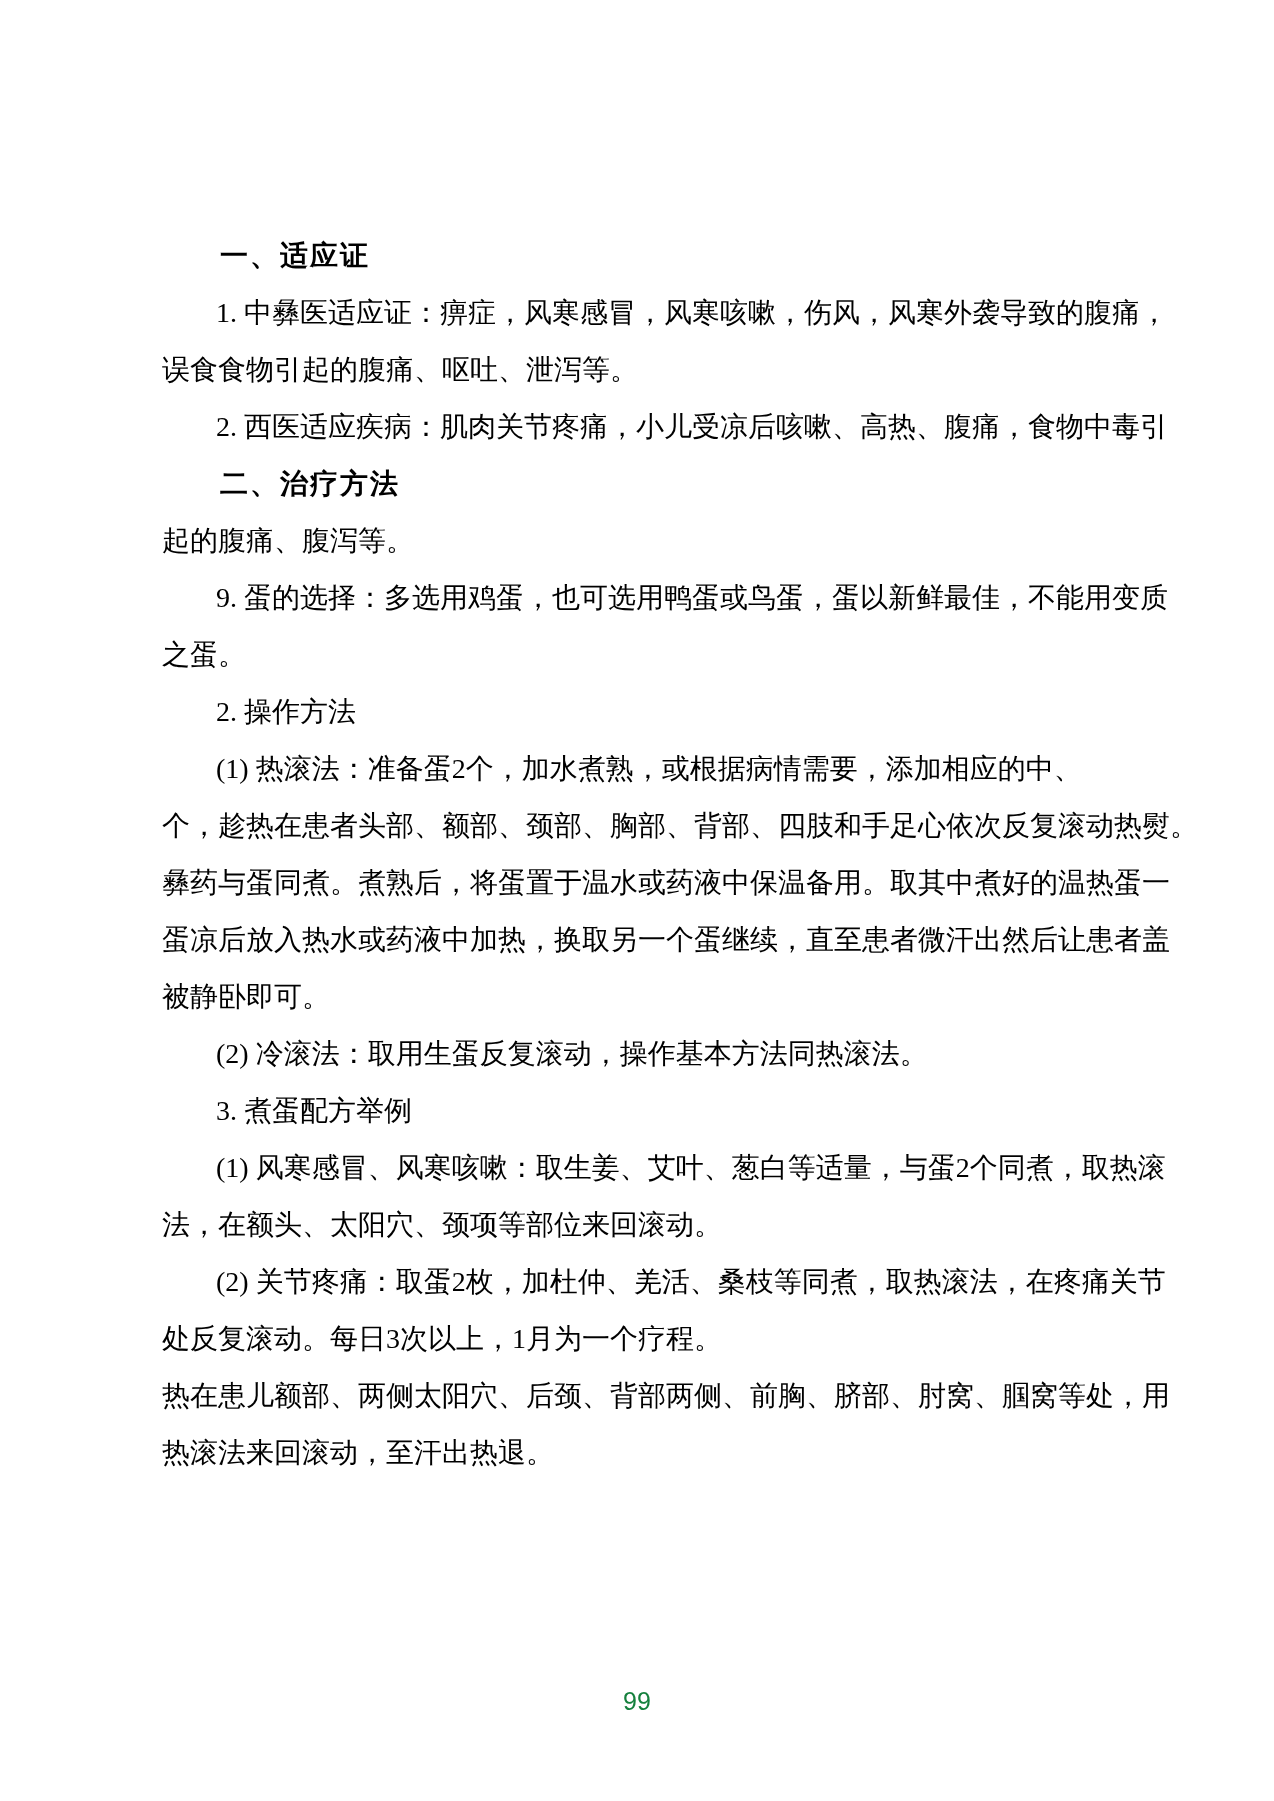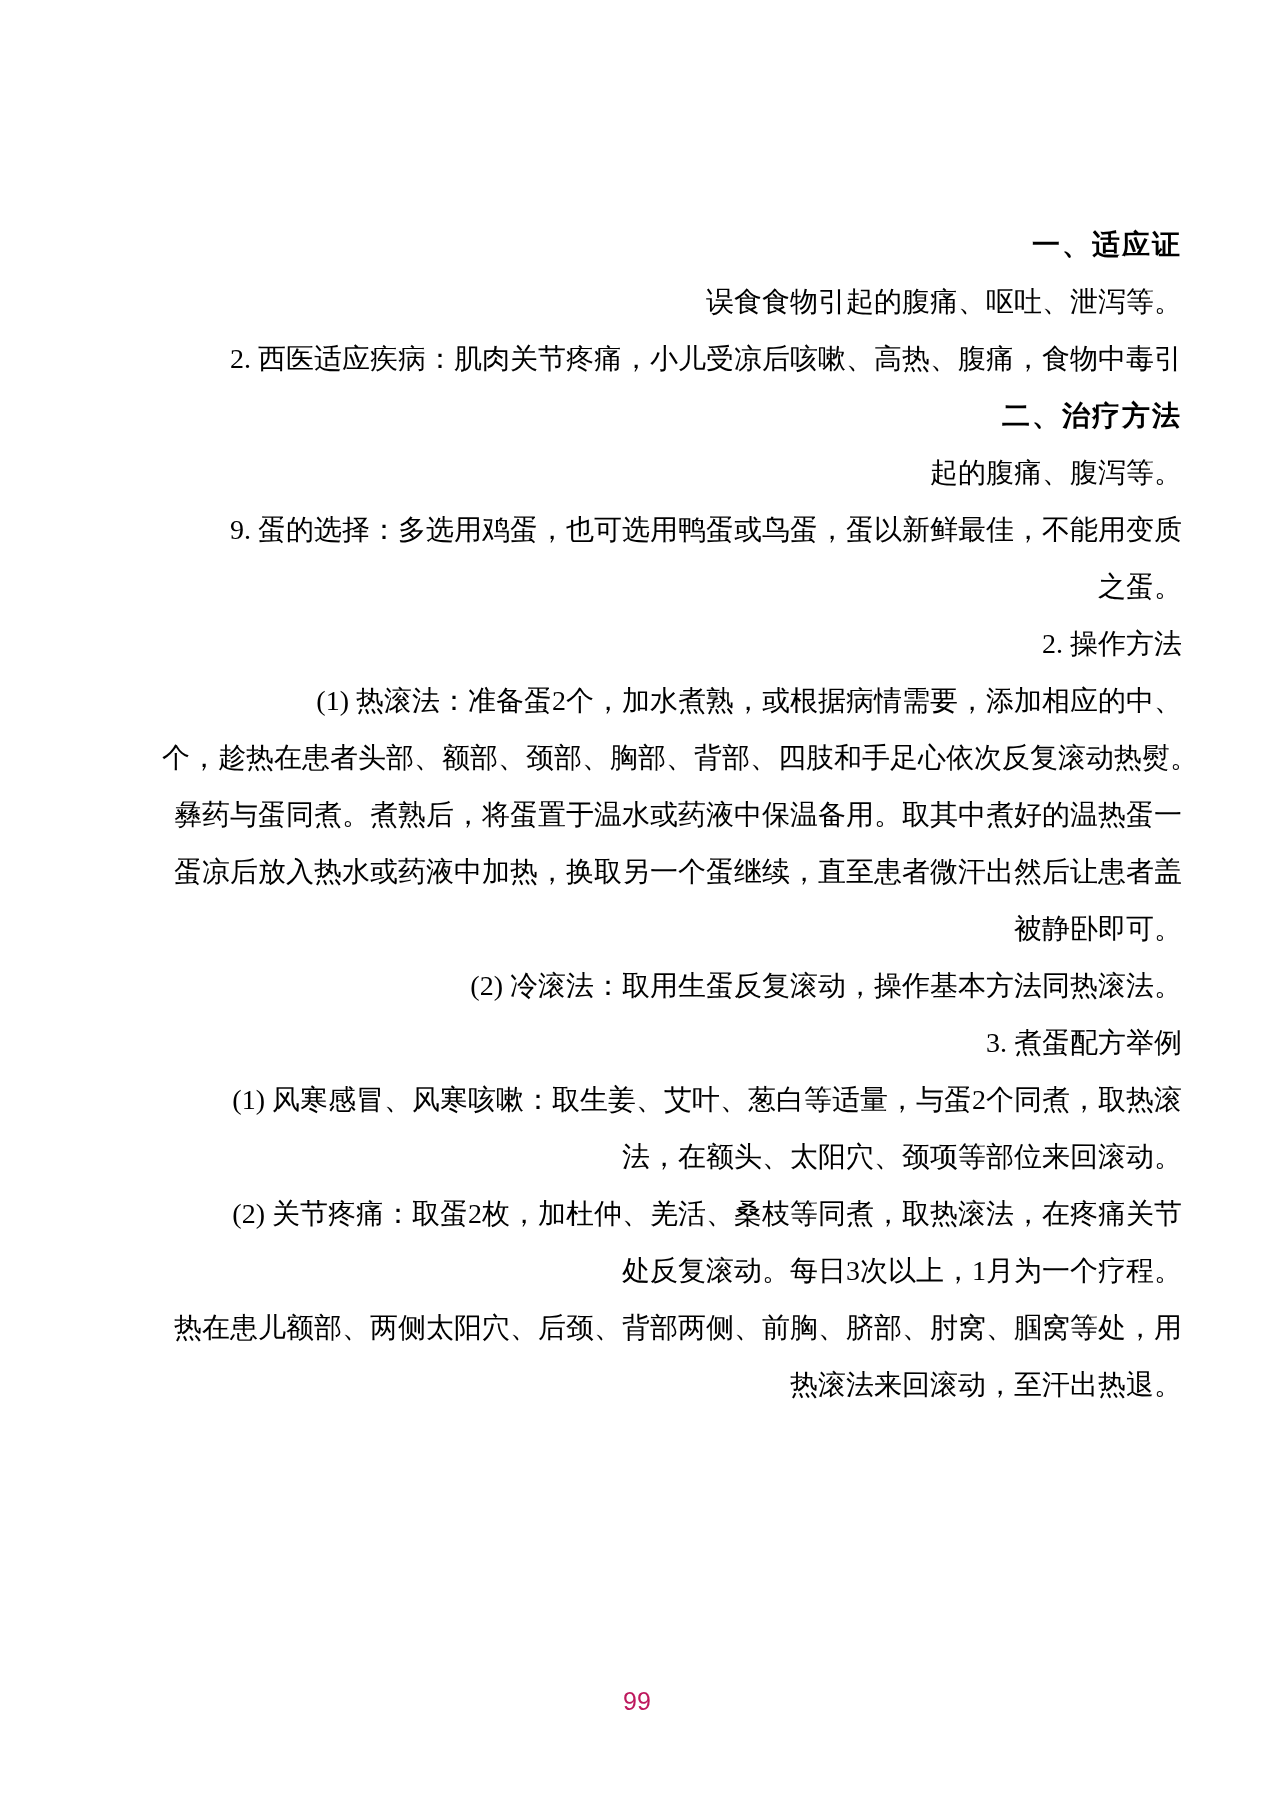--- a/index.html
+++ b/index.html
@@ -12,23 +12,22 @@
     width: 1274px;
     height: 1801px;
     background: #ffffff;
     color: #000000;
     overflow: hidden;
     font-family: "Liberation Serif", "DejaVu Serif", serif;
   }
   .content {
     position: absolute;
     left: 162px;
-    top: 216px;
+    top: 227px;
     width: 1020px;
-    text-align: right;
   }
   .line {
     height: 57px;
     line-height: 57px;
     font-size: 28px;
     white-space: nowrap;
     color: #000000;
   }
   .line.indent {
     padding-left: 54px;
@@ -41,29 +40,30 @@
   }
   .page-number {
     position: absolute;
     top: 1686px;
     left: 0;
     width: 100%;
     text-align: center;
     font-size: 25px;
     line-height: 30px;
     font-family: "Liberation Sans", "DejaVu Sans", sans-serif;
-    color: #be185d;
+    color: #15803d;
   }
 </style>
 </head>
 <body>
 
 <div class="page">
   <div class="content" id="content">
       <div class="line heading">一、适应证</div>
+      <div class="line indent">1. 中彝医适应证：痹症，风寒感冒，风寒咳嗽，伤风，风寒外袭导致的腹痛，</div>
       <div class="line">误食食物引起的腹痛、呕吐、泄泻等。</div>
       <div class="line indent">2. 西医适应疾病：肌肉关节疼痛，小儿受凉后咳嗽、高热、腹痛，食物中毒引</div>
       <div class="line heading">二、治疗方法</div>
       <div class="line">起的腹痛、腹泻等。</div>
       <div class="line indent">9. 蛋的选择：多选用鸡蛋，也可选用鸭蛋或鸟蛋，蛋以新鲜最佳，不能用变质</div>
       <div class="line">之蛋。</div>
       <div class="line indent">2. 操作方法</div>
       <div class="line indent">(1) 热滚法：准备蛋2个，加水煮熟，或根据病情需要，添加相应的中、</div>
       <div class="line">个，趁热在患者头部、额部、颈部、胸部、背部、四肢和手足心依次反复滚动热熨。</div>
       <div class="line">彝药与蛋同煮。煮熟后，将蛋置于温水或药液中保温备用。取其中煮好的温热蛋一</div>

